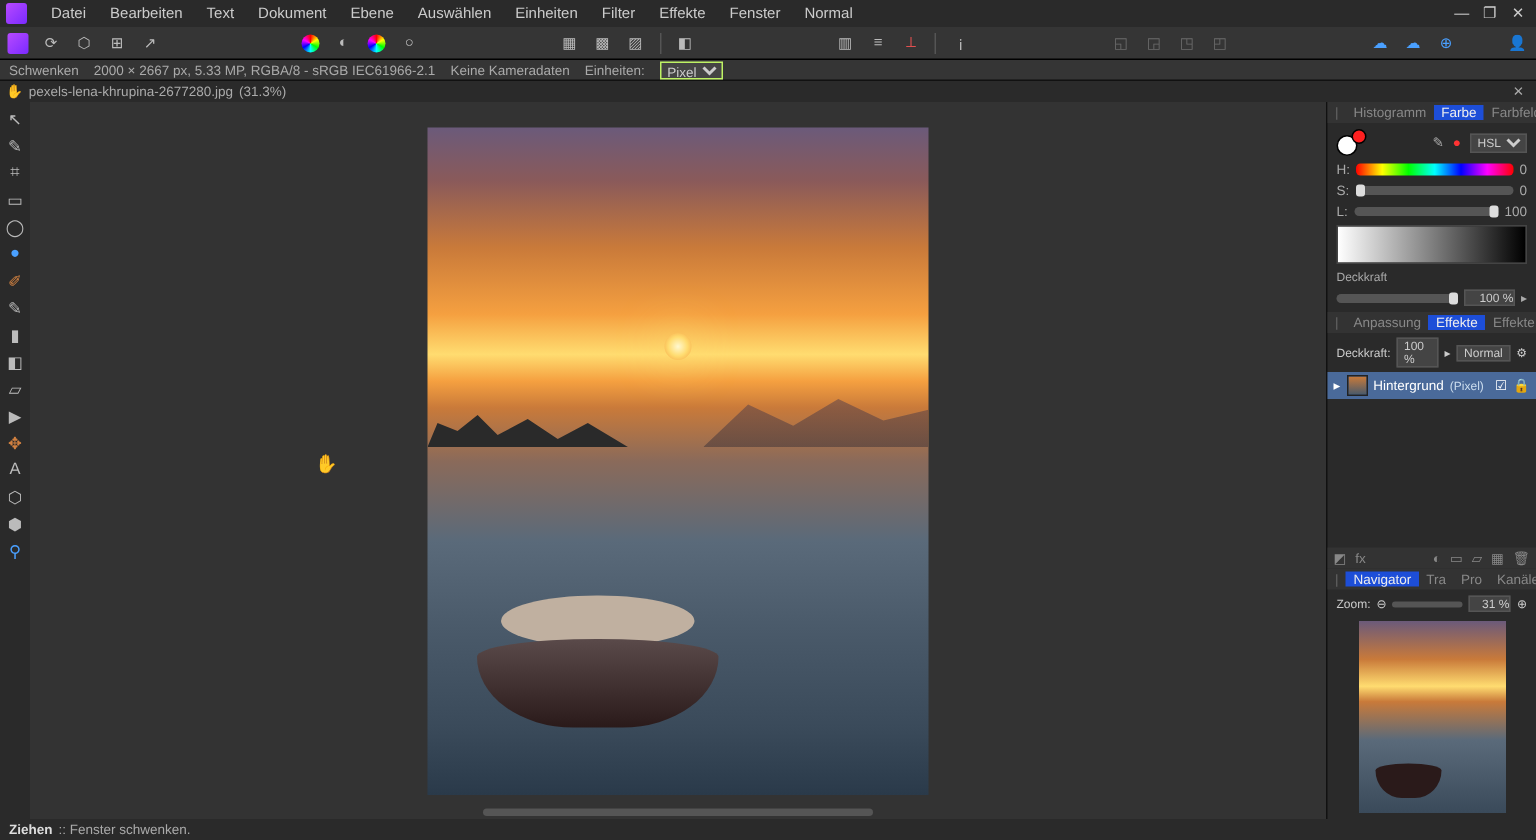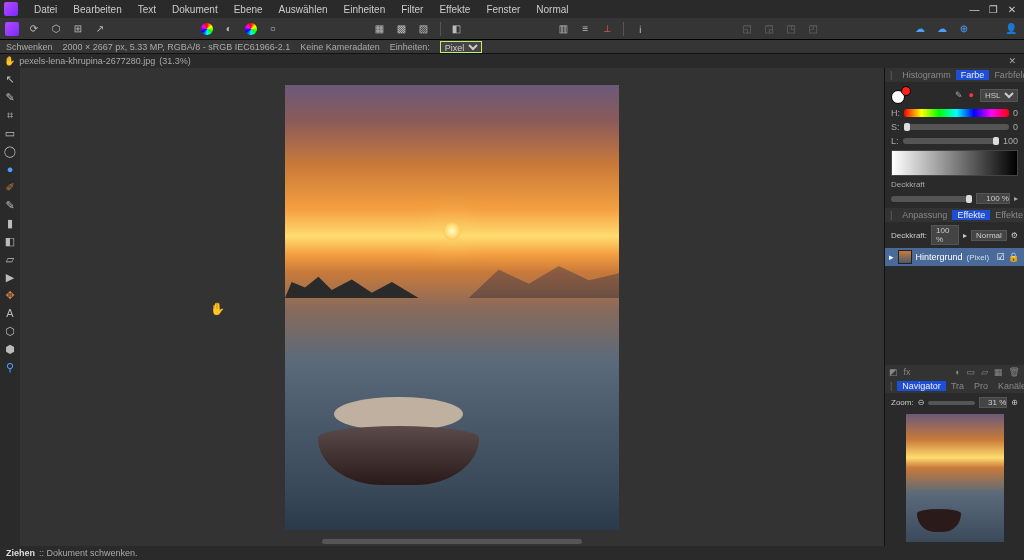--- a/index.html
+++ b/index.html
@@ -293,14 +293,14 @@
       <div class="nav-thumb">
         <div class="boat2"></div>
       </div>
     </div>
 
   </div>
 </div>
 
 <div class="statusbar">
   <b>Ziehen</b>
-  <span>:: Dokument schwenken.</span>
+  <span>:: Fenster schwenken.</span>
 </div>
 
 </body></html>

